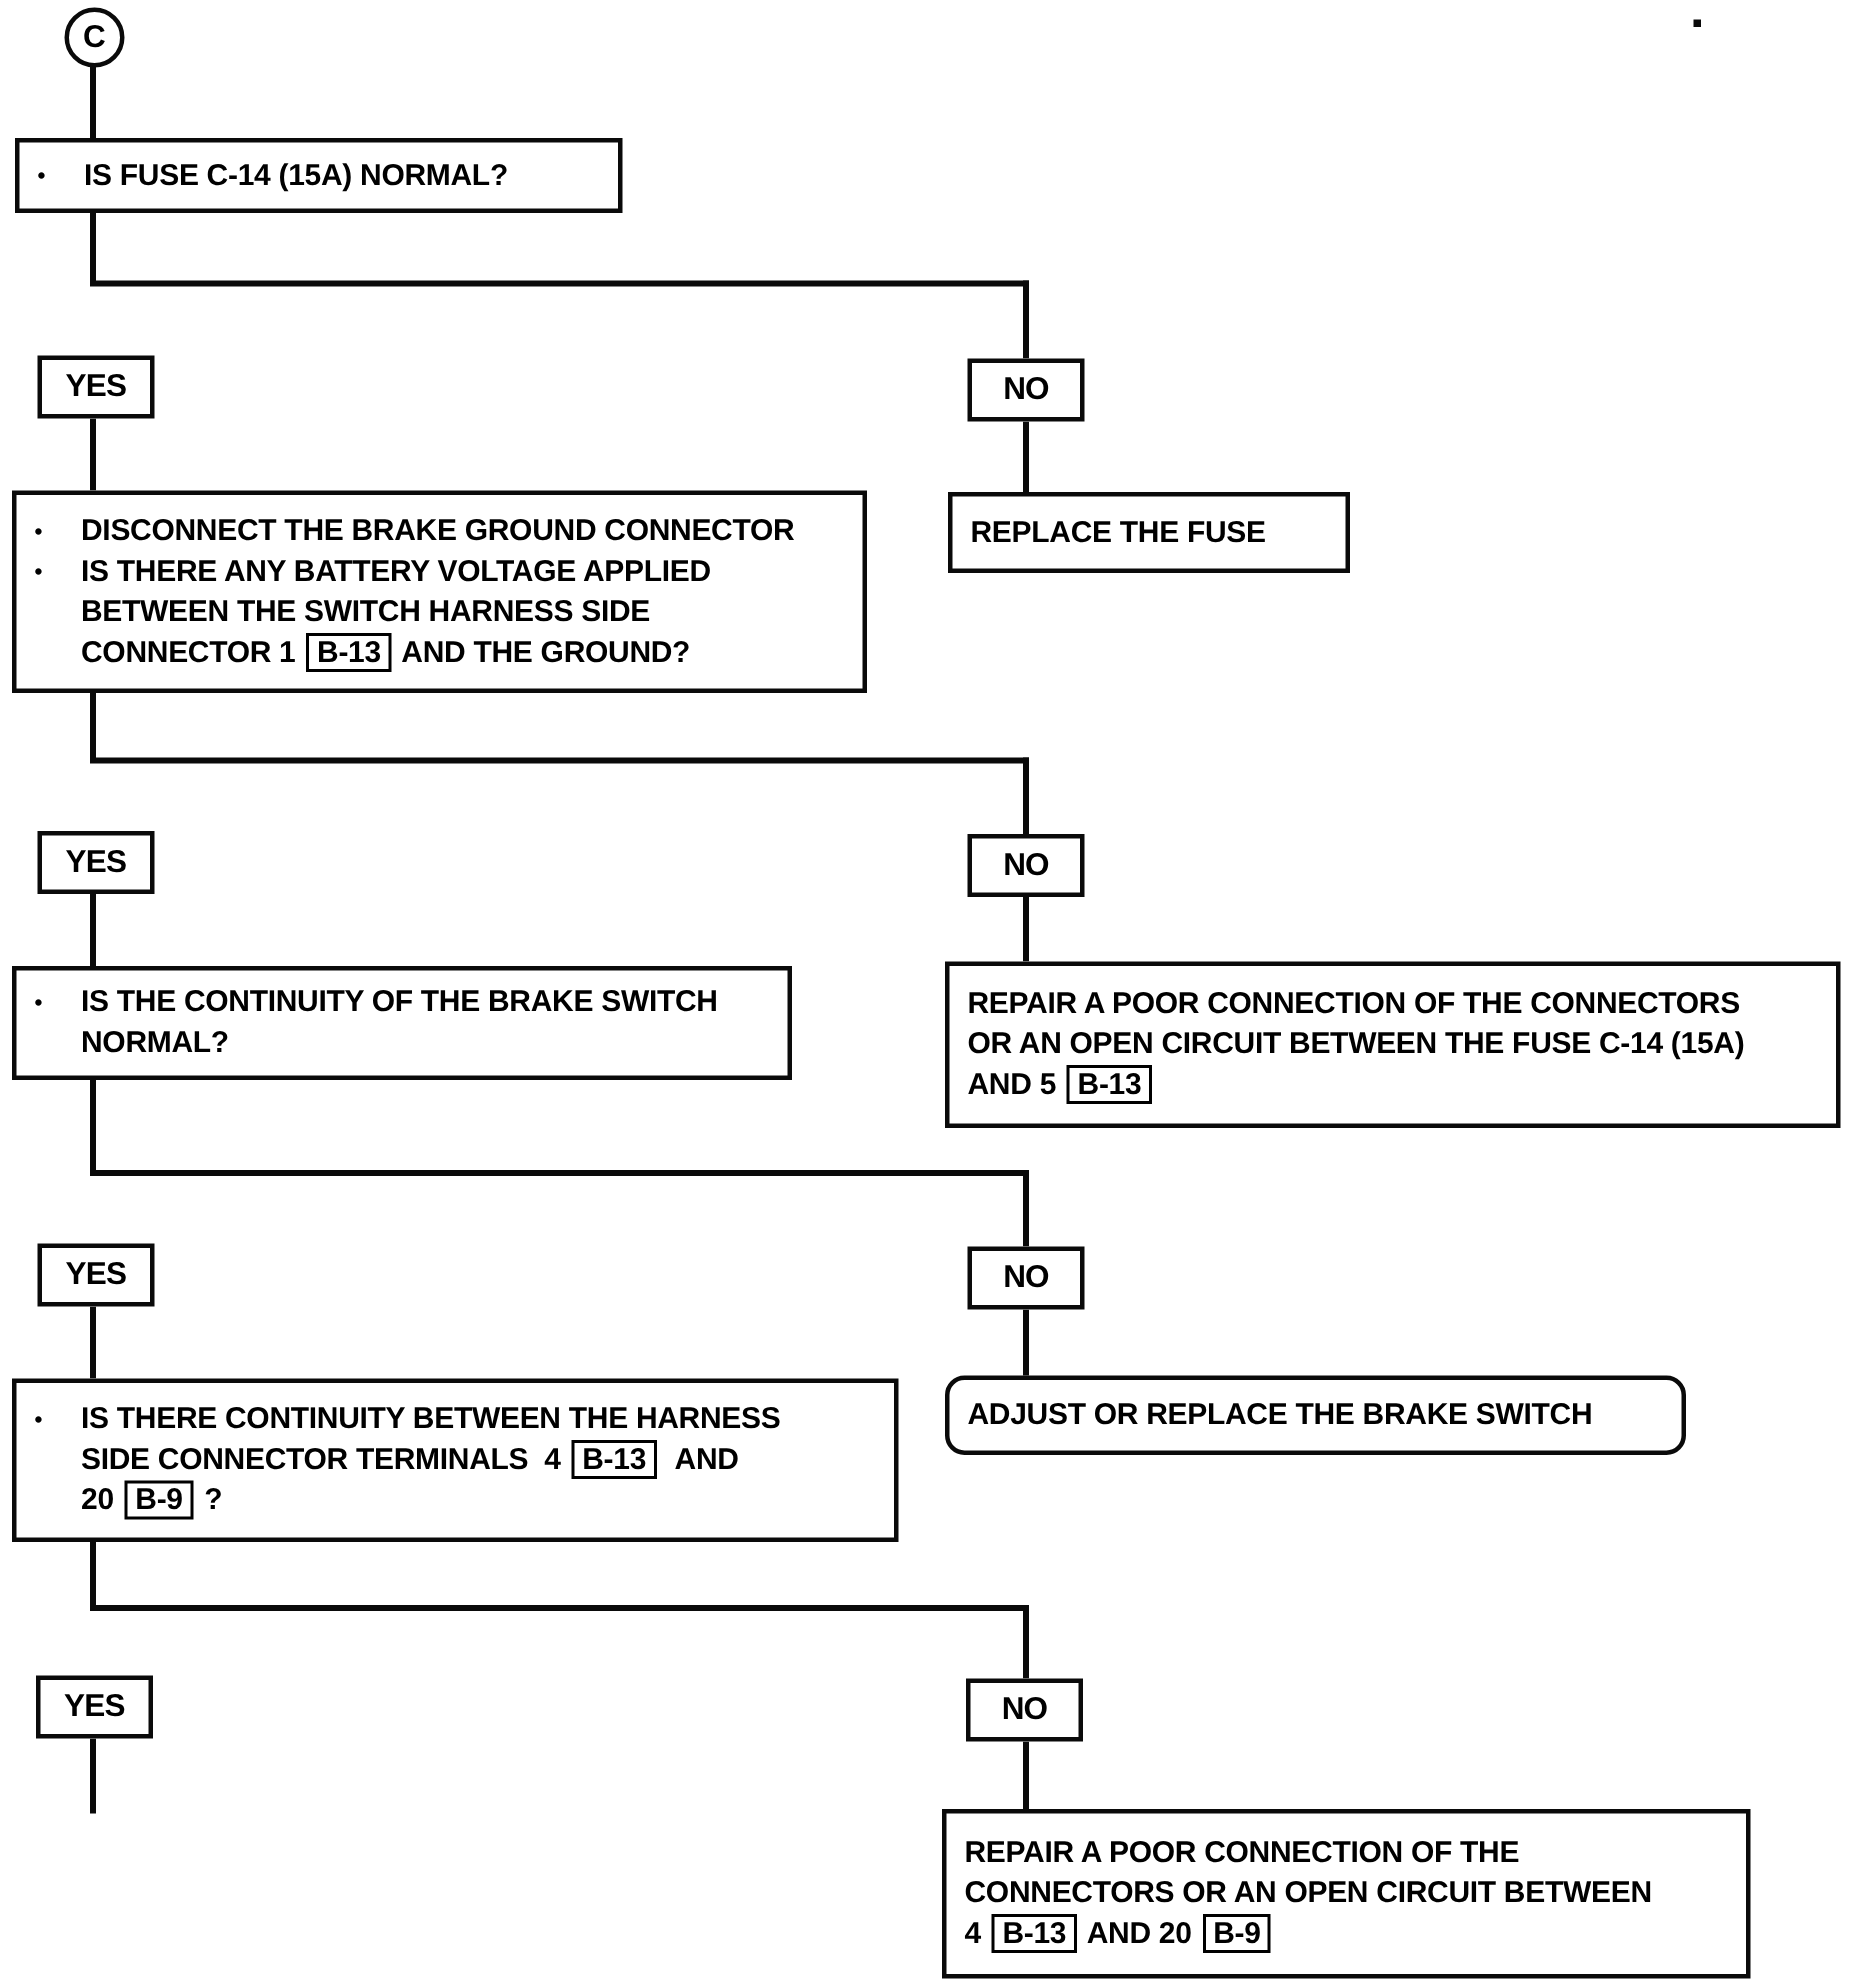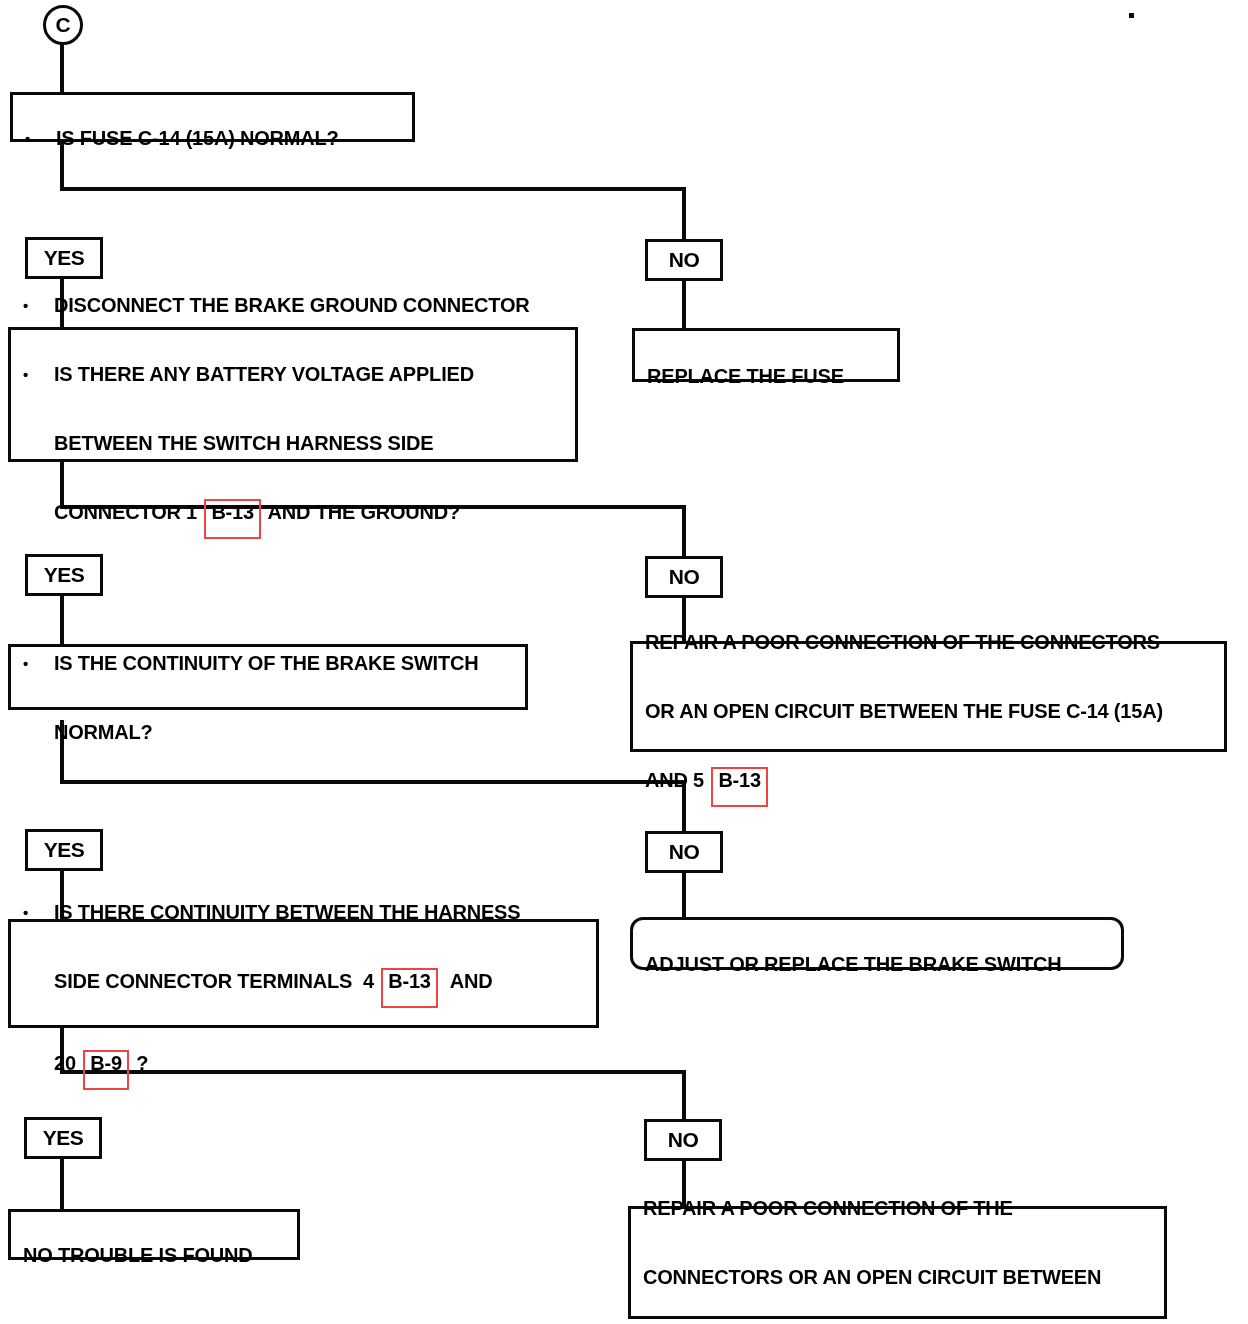--- a/index.html
+++ b/index.html
@@ -26,46 +26,46 @@
   .node {
     position: absolute;
     border: 3px solid #0a0a0a;
     background: #fff;
     box-sizing: border-box;
     display: flex; flex-direction: column; justify-content: center;
     padding: 2px 12px;
     font-size: 20px; font-weight: bold;
     letter-spacing: -0.2px;
   }
-  .node .line { line-height: 27px; white-space: pre; margin-top: 42px; }
+  .node .line { line-height: 27px; white-space: pre; }
   .node .line.indent { padding-left: 31px; }
   .bullet { display: inline-block; width: 31px; font-size: 15px; vertical-align: 1px; }
   .tag {
     display: inline-block;
-    border: 2px solid #ef4444;
-    padding: 0px 5px 14px 5px;
+    border: 2px solid #000000;
+    padding: 0px 5px 0 5px;
     margin: 0 2px;
     line-height: 22px;
   }
   
   .blabel {
     position: absolute;
     width: 78px; height: 42px;
     border: 3px solid #0a0a0a;
     box-sizing: border-box;
     background: #fff;
     display: flex; align-items: center; justify-content: center;
     font-size: 21px; font-weight: bold;
     letter-spacing: -0.5px;
   }
   
   .n-q-fuse      { left: 10px;  top: 92px;   width: 405px; height: 50px; }
   .n-q-voltage   { left: 8px;   top: 327px;  width: 570px; height: 135px; }
   .n-replace     { left: 632px; top: 328px;  width: 268px; height: 54px; }
-  .n-q-cont      { left: 8px;   top: 644px;  width: 520px; height: 66px; }
+  .n-q-cont      { left: 8px;   top: 644px;  width: 520px; height: 76px; }
   .n-repair1     { left: 630px; top: 641px;  width: 597px; height: 111px; }
   .n-q-term      { left: 8px;   top: 919px;  width: 591px; height: 109px; }
   .n-adjust      { left: 630px; top: 917px;  width: 494px; height: 53px; border-radius: 13px; }
   .n-notrouble   { left: 8px;   top: 1209px; width: 292px; height: 51px; }
   .n-repair2     { left: 628px; top: 1206px; width: 539px; height: 113px; }
   .yes1 { left: 25px;  top: 237px;  }
   .no1  { left: 645px; top: 239px;  }
   .yes2 { left: 25px;  top: 554px;  }
   .no2  { left: 645px; top: 556px;  }
   .yes3 { left: 25px;  top: 829px;  }
@@ -125,23 +125,20 @@
       <div class="line"><span class="">AND 5 </span><span class="tag">B-13</span></div>
     </div>
   <div class="node n-q-term">
       <div class="line"><span class="bullet">•</span><span class="">IS THERE CONTINUITY BETWEEN THE HARNESS</span></div>
       <div class="line indent"><span class="">SIDE CONNECTOR TERMINALS  4 </span><span class="tag">B-13</span><span class="">  AND</span></div>
       <div class="line indent"><span class="">20 </span><span class="tag">B-9</span><span class=""> ?</span></div>
     </div>
   <div class="node n-adjust">
       <div class="line"><span class="">ADJUST OR REPLACE THE BRAKE SWITCH</span></div>
     </div>
-  <div class="node n-notrouble">
-      <div class="line"><span class="">NO TROUBLE IS FOUND</span></div>
-    </div>
   <div class="node n-repair2">
       <div class="line"><span class="">REPAIR A POOR CONNECTION OF THE</span></div>
       <div class="line"><span class="">CONNECTORS OR AN OPEN CIRCUIT BETWEEN</span></div>
       <div class="line"><span class="">4 </span><span class="tag">B-13</span><span class=""> AND 20 </span><span class="tag">B-9</span></div>
     </div>
 
   <div class="blabel yes1">YES</div>
   <div class="blabel no1">NO</div>
   <div class="blabel yes2">YES</div>
   <div class="blabel no2">NO</div>

